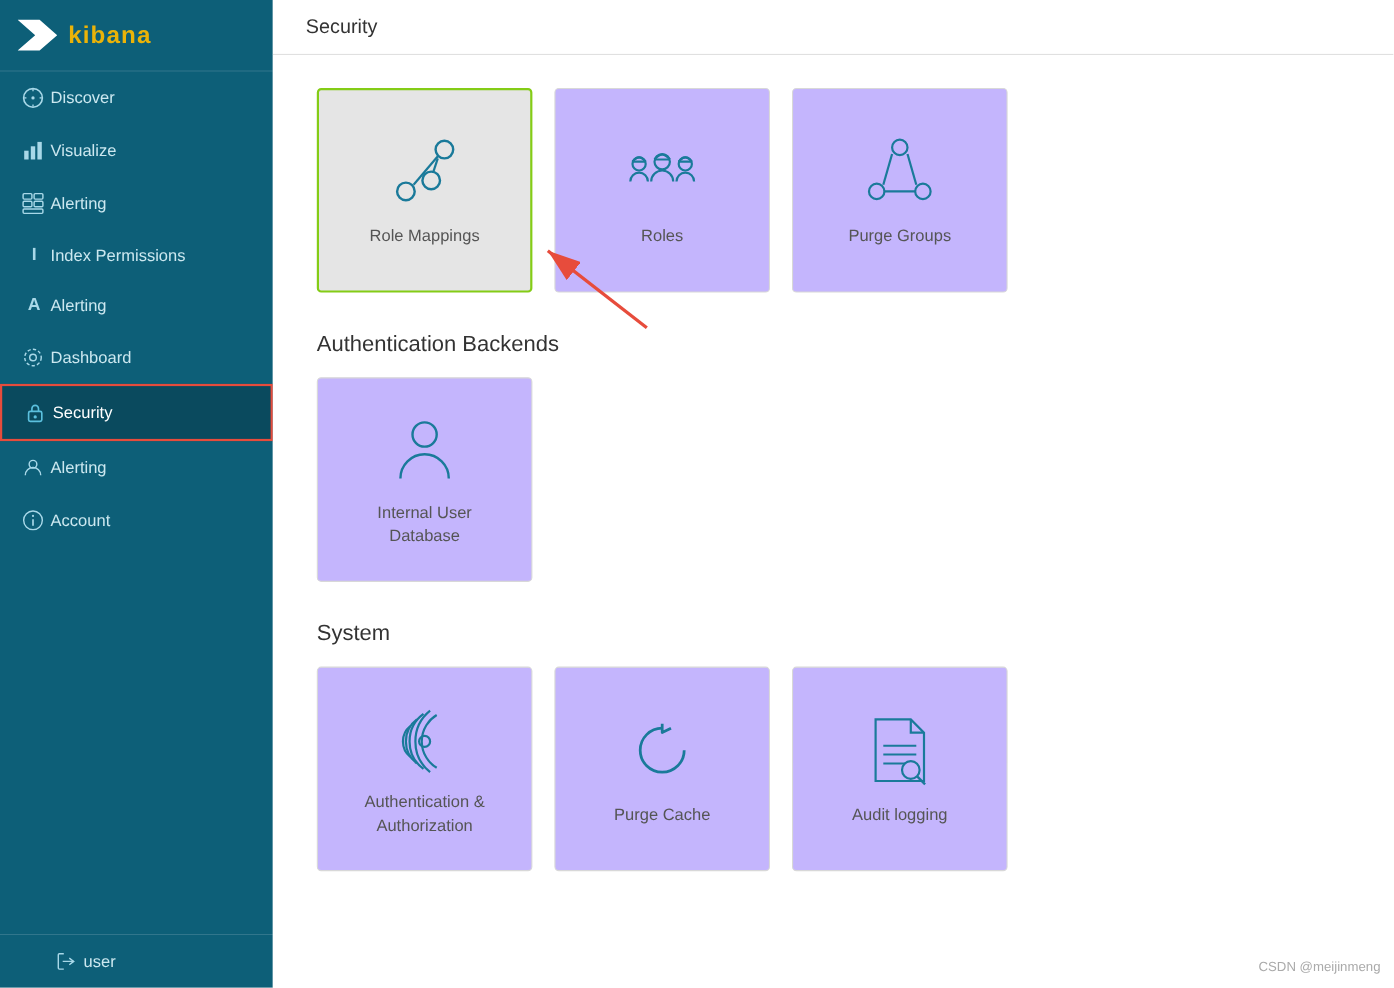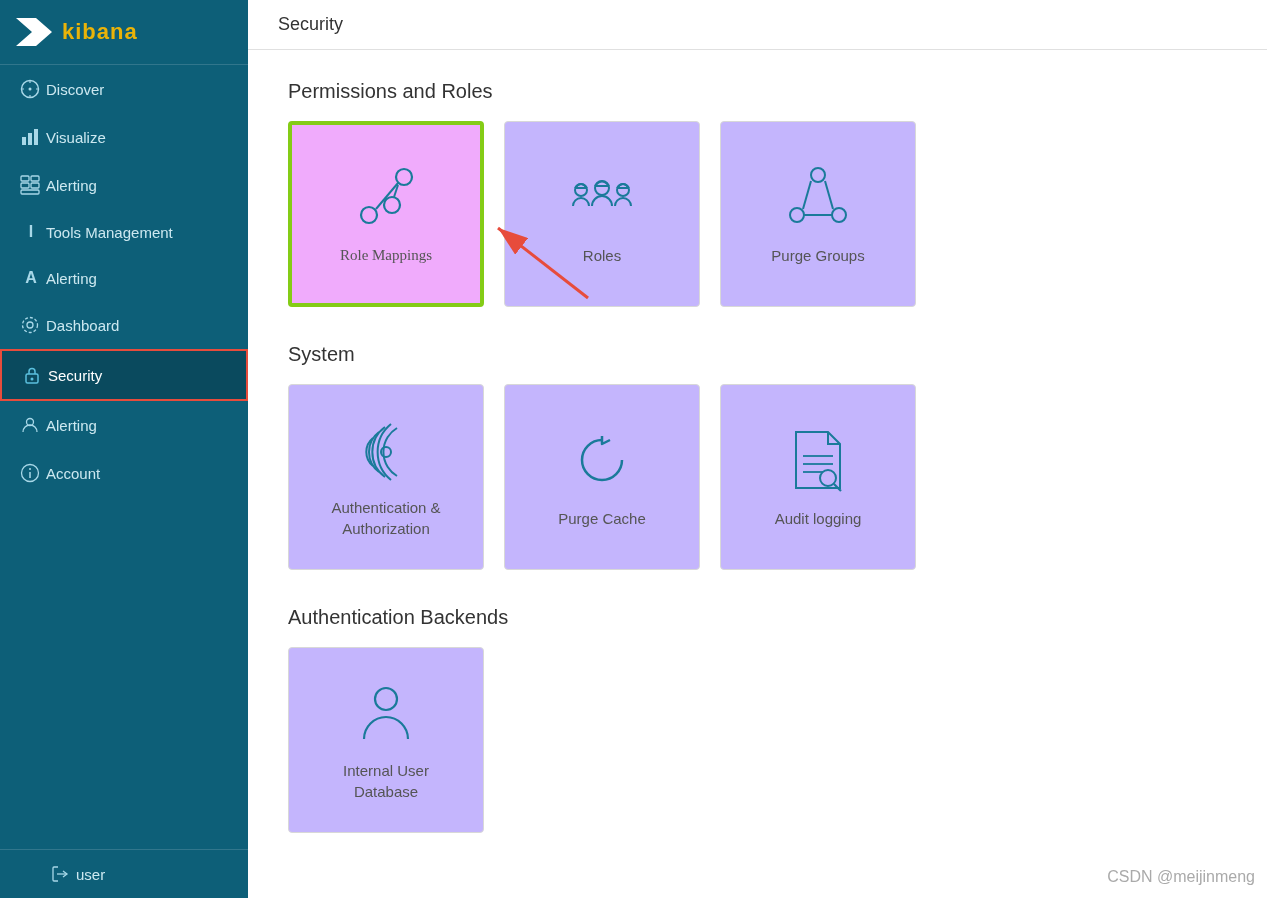--- a/index.html
+++ b/index.html
@@ -102,23 +102,22 @@
       display: flex;
       flex-direction: column;
       align-items: center;
       justify-content: center;
       cursor: pointer;
       background: #c4b5fd;
       transition: background 0.15s;
       padding: 20px;
     }
     .card.selected {
-      border: 4px solid #84cc16;
-      background: #f0abfc;
-      font-family: Liberation Serif, serif;
+      border: 2px solid #84cc16;
+      background: #e5e5e5;
     }
     .card-icon {
       width: 70px;
       height: 70px;
       margin-bottom: 12px;
       display: flex;
       align-items: center;
       justify-content: center;
     }
     .card-label {
@@ -134,21 +133,21 @@
       top: 158px;
       left: 200px;
       pointer-events: none;
     }
 
     
     .watermark {
       position: fixed;
       bottom: 12px;
       right: 12px;
-      font-size: 16px;
+      font-size: 12px;
       color: #aaa;
     }
 
     
     svg { display: block; }
   </style>
 </head>
 <body>
 
 <div class="sidebar">
@@ -195,21 +194,21 @@
           <rect x="11" y="8" width="8" height="5" rx="1" stroke="#a8d8e8" stroke-width="1.3" fill="none"></rect>
           <rect x="1" y="15" width="18" height="4" rx="1" stroke="#a8d8e8" stroke-width="1.3" fill="none"></rect>
         </svg>
       </span>
       <span class="nav-label">Alerting</span>
     </div>
 
 
     <div class="nav-item">
       <span class="nav-icon" style="color:#a8d8e8;font-size:16px;font-weight:bold;">I</span>
-      <span class="nav-label">Tools Management</span>
+      <span class="nav-label">Index Permissions</span>
     </div>
 
     <div class="nav-item">
       <span class="nav-icon" style="color:#a8d8e8;font-size:16px;font-weight:bold;">A</span>
       <span class="nav-label">Alerting</span>
     </div>
 
 
     <div class="nav-item">
       <span class="nav-icon">
@@ -269,21 +268,20 @@
 </div>
 
 <div class="main">
   <div class="main-header">
     <h1>Security</h1>
   </div>
 
   <div class="main-content">
 
     <div>
-      <div class="section-title">Permissions and Roles</div>
       <div class="cards-row">
 
         <div class="card selected">
           <div class="card-icon">
             <svg width="65" height="65" viewBox="0 0 65 65" fill="none">
 
               <circle cx="50" cy="12" r="8" stroke="#1a7a9a" stroke-width="2.2" fill="none"></circle>
 
               <circle cx="15" cy="50" r="8" stroke="#1a7a9a" stroke-width="2.2" fill="none"></circle>
 
@@ -331,20 +329,39 @@
               <circle cx="14" cy="50" r="7" stroke="#1a7a9a" stroke-width="2" fill="none"></circle>
 
               <circle cx="56" cy="50" r="7" stroke="#1a7a9a" stroke-width="2" fill="none"></circle>
 
               <line x1="28" y1="16" x2="20" y2="44" stroke="#1a7a9a" stroke-width="2"></line>
               <line x1="42" y1="16" x2="50" y2="44" stroke="#1a7a9a" stroke-width="2"></line>
               <line x1="21" y1="50" x2="49" y2="50" stroke="#1a7a9a" stroke-width="2"></line>
             </svg>
           </div>
           <span class="card-label">Purge Groups</span>
+        </div>
+      </div>
+    </div>
+
+    <div>
+      <div class="section-title">Authentication Backends</div>
+      <div class="cards-row">
+
+        <div class="card">
+          <div class="card-icon">
+            <svg width="65" height="65" viewBox="0 0 65 65" fill="none">
+
+              <circle cx="32" cy="18" r="11" stroke="#1a7a9a" stroke-width="2.2" fill="none"></circle>
+
+              <path d="M10 58c0-12.1 9.9-22 22-22s22 9.9 22 22" stroke="#1a7a9a" stroke-width="2.2" fill="none"></path>
+            </svg>
+          </div>
+          <span class="card-label" style="white-space:pre-line;text-align:center;">Internal User
+Database</span>
         </div>
       </div>
     </div>
 
     <div>
       <div class="section-title">System</div>
       <div class="cards-row">
 
         <div class="card">
           <div class="card-icon">
@@ -383,39 +400,20 @@
 
               <line x1="15" y1="28" x2="45" y2="28" stroke="#1a7a9a" stroke-width="1.8"></line>
               <line x1="15" y1="36" x2="45" y2="36" stroke="#1a7a9a" stroke-width="1.8"></line>
               <line x1="15" y1="44" x2="35" y2="44" stroke="#1a7a9a" stroke-width="1.8"></line>
 
               <circle cx="40" cy="50" r="8" stroke="#1a7a9a" stroke-width="2" fill="none"></circle>
               <line x1="46" y1="56" x2="53" y2="63" stroke="#1a7a9a" stroke-width="2.2"></line>
             </svg>
           </div>
           <span class="card-label">Audit logging</span>
-        </div>
-      </div>
-    </div>
-
-    <div>
-      <div class="section-title">Authentication Backends</div>
-      <div class="cards-row">
-
-        <div class="card">
-          <div class="card-icon">
-            <svg width="65" height="65" viewBox="0 0 65 65" fill="none">
-
-              <circle cx="32" cy="18" r="11" stroke="#1a7a9a" stroke-width="2.2" fill="none"></circle>
-
-              <path d="M10 58c0-12.1 9.9-22 22-22s22 9.9 22 22" stroke="#1a7a9a" stroke-width="2.2" fill="none"></path>
-            </svg>
-          </div>
-          <span class="card-label" style="white-space:pre-line;text-align:center;">Internal User
-Database</span>
         </div>
       </div>
     </div>
 
     <div class="arrow-annotation">
       <svg width="160" height="100" viewBox="0 0 160 100">
         <defs>
           <marker id="arrowhead" markerWidth="10" markerHeight="7" refX="10" refY="3.5" orient="auto">
             <polygon points="0 0, 10 3.5, 0 7" fill="#e74c3c"></polygon>
           </marker>

